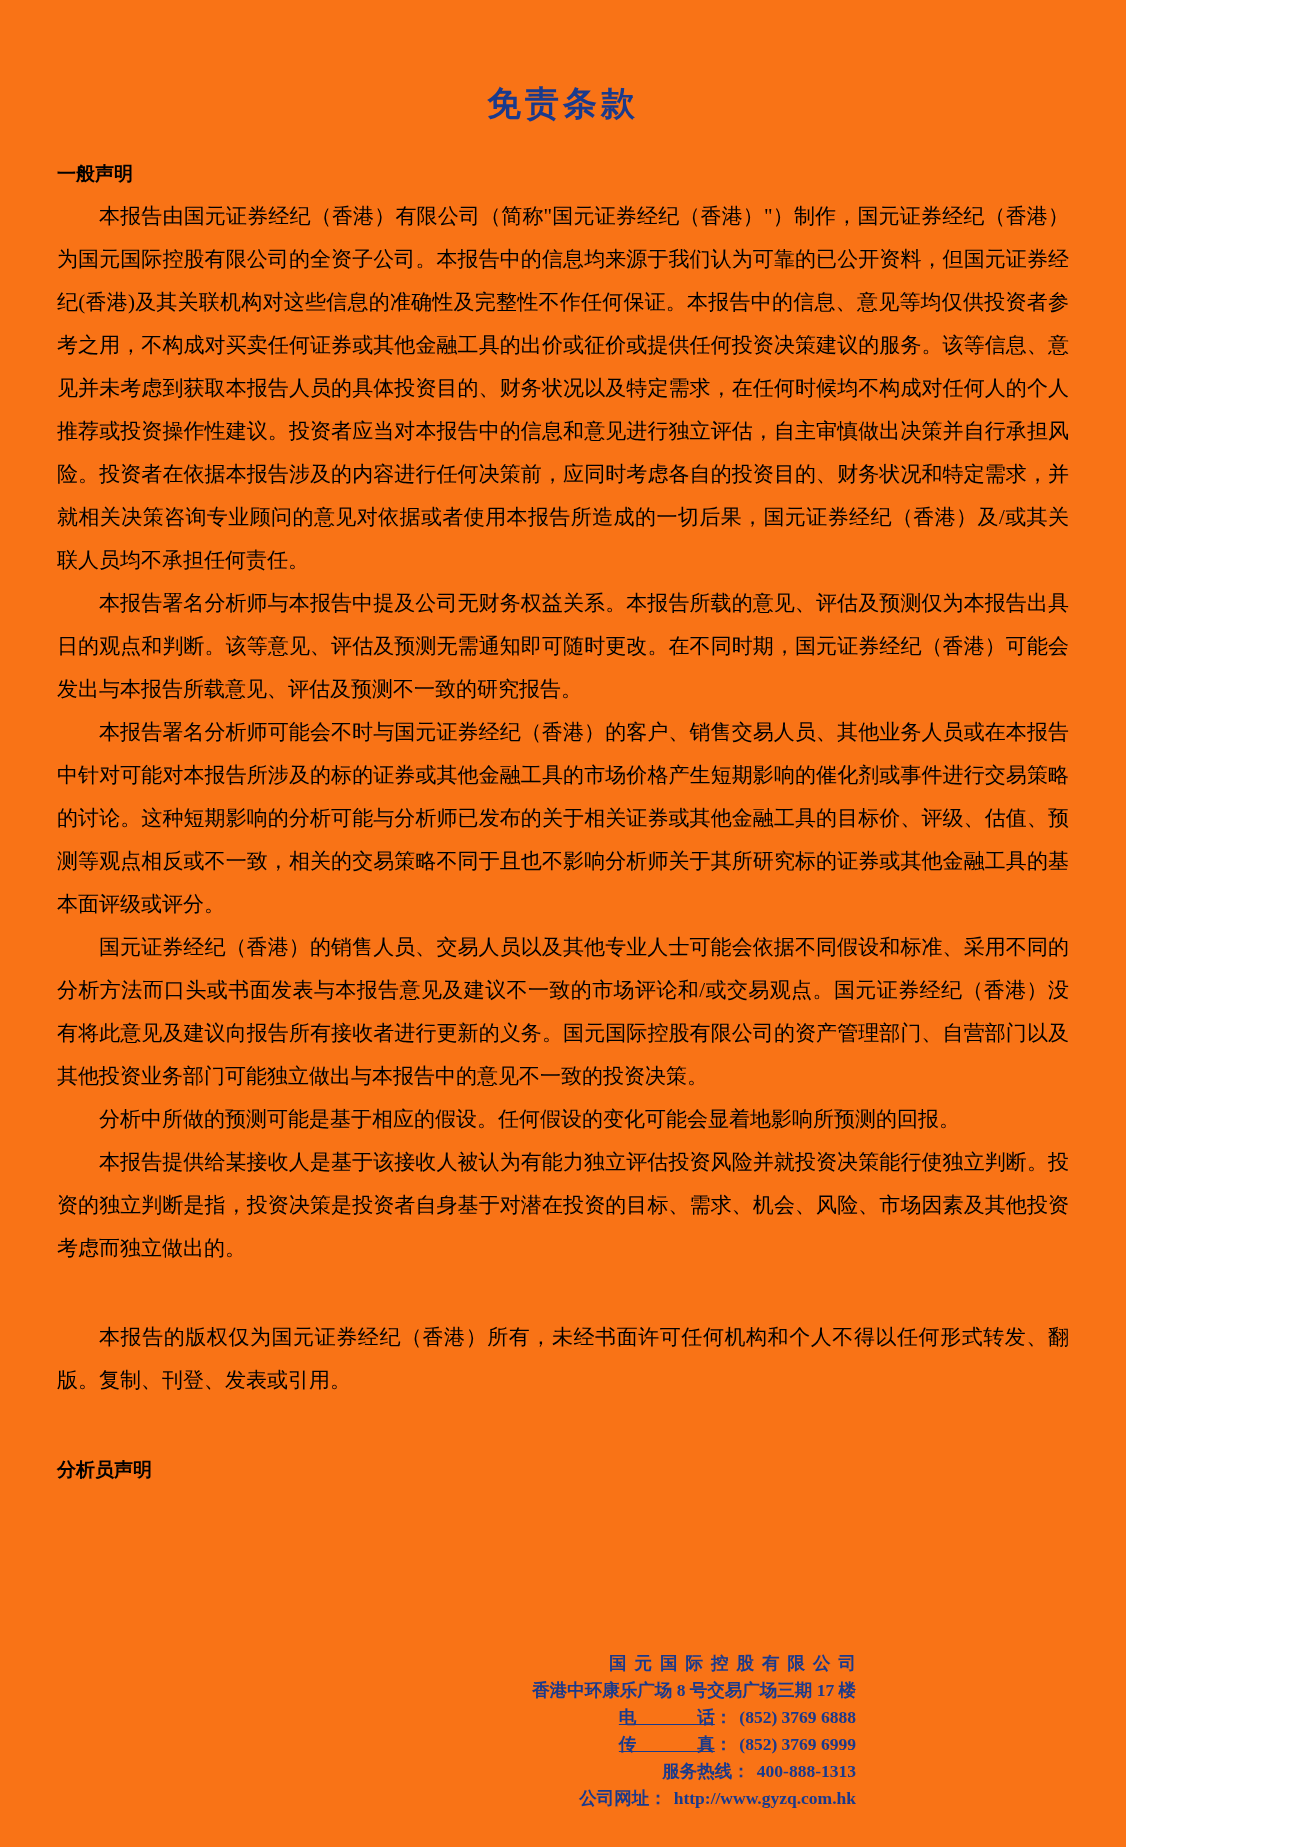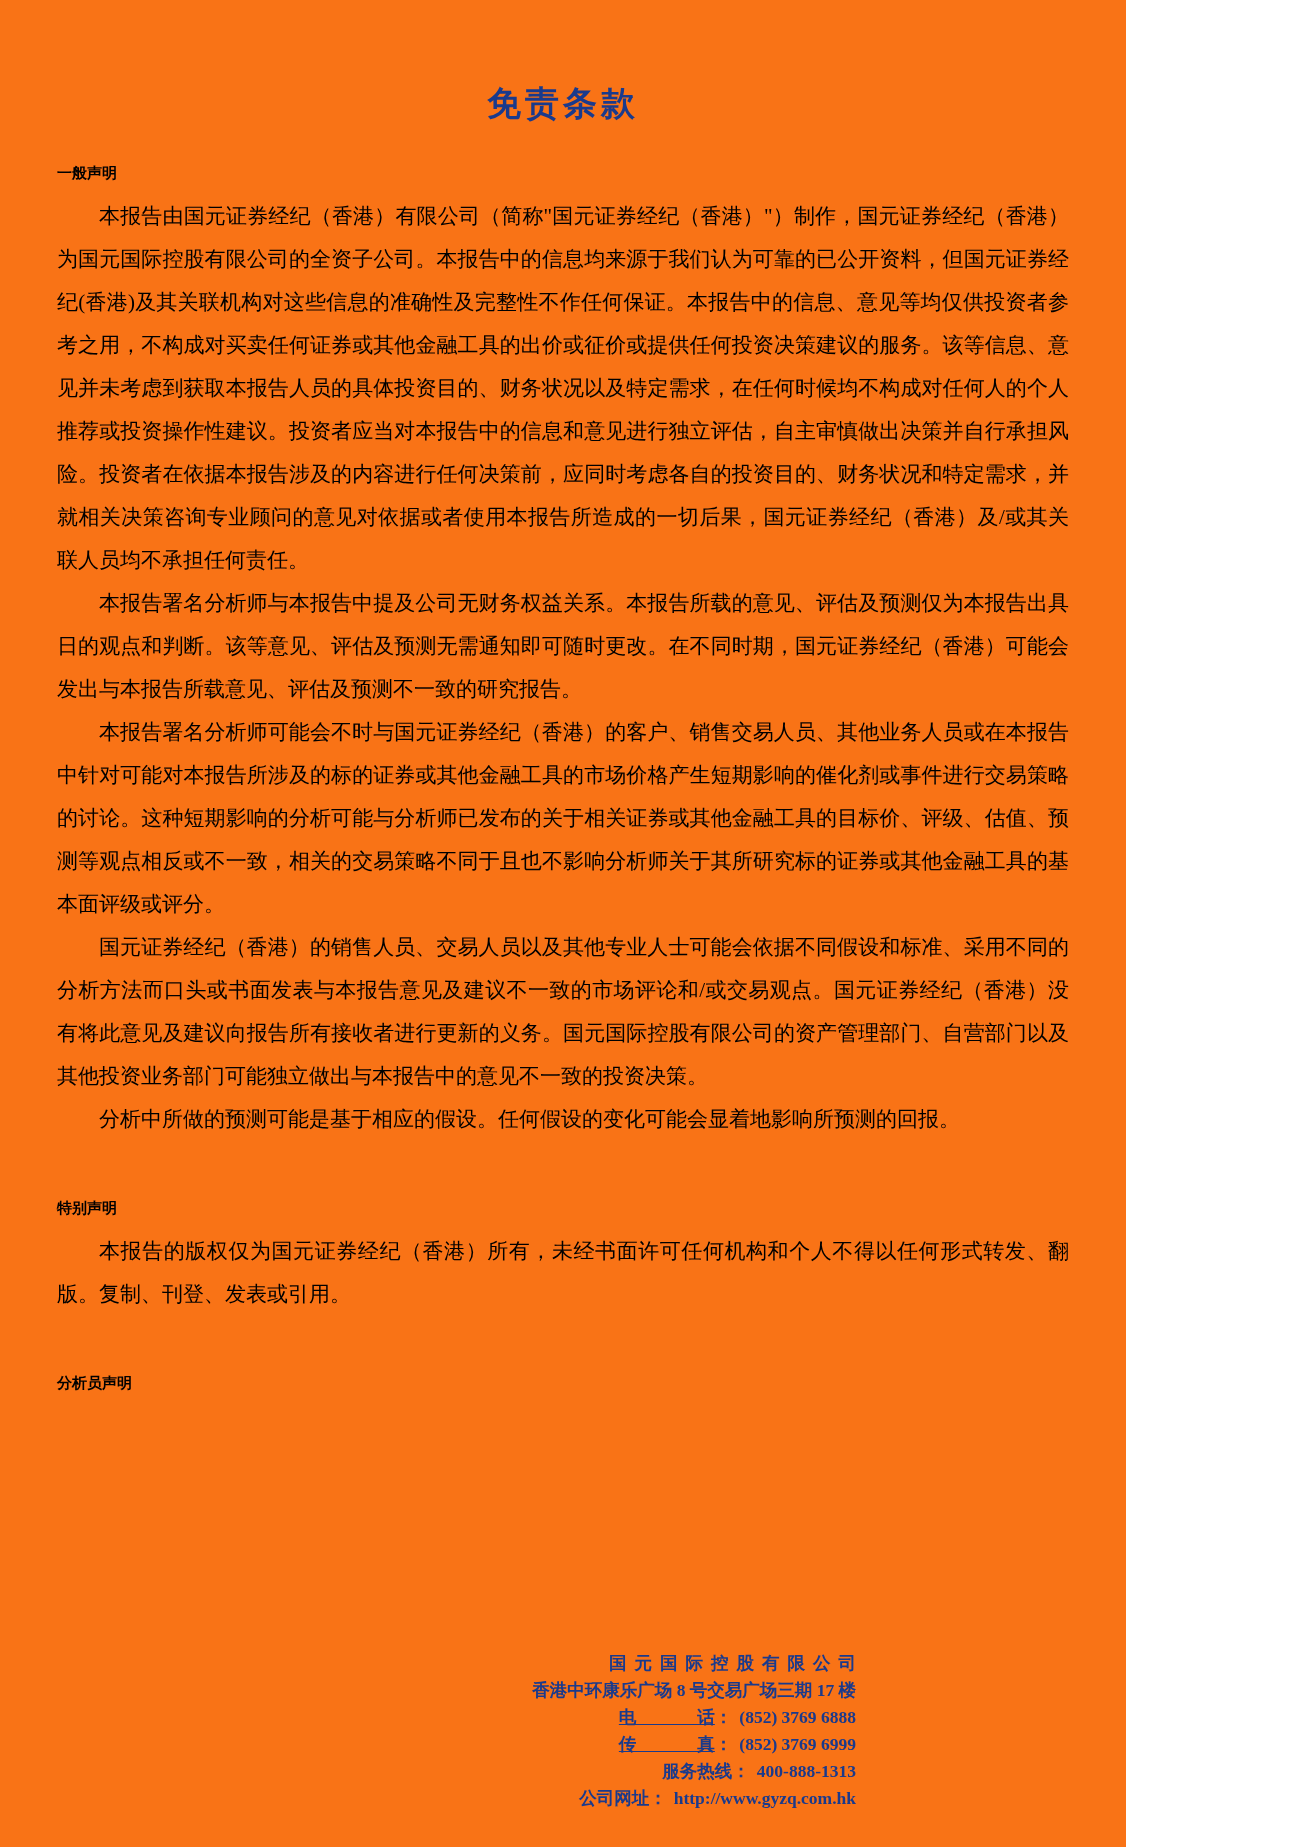--- a/index.html
+++ b/index.html
@@ -26,21 +26,21 @@
     color: #1a3a8c;
     font-size: 34px;
     font-weight: bold;
     letter-spacing: 4px;
     line-height: 44px;
     margin-bottom: 26px;
   }
   .section { margin-top: 0; }
   .section + .section { margin-top: 46px; }
   .section-heading {
-    font-size: 15px;
+    font-size: 19px;
     font-weight: bold;
     line-height: 43px;
     font-family: "Liberation Serif", "DejaVu Serif", serif;
   }
   .para {
     font-size: 21px;
     line-height: 43px;
     text-align: justify;
     text-indent: 2em;
     word-break: break-all;
@@ -79,24 +79,24 @@
 
     <div class="doc-title">免责条款</div>
 
     <div class="section">
       <div class="section-heading">一般声明</div>
       <p class="para">本报告由国元证券经纪（香港）有限公司（简称"国元证券经纪（香港）"）制作，国元证券经纪（香港）为国元国际控股有限公司的全资子公司。本报告中的信息均来源于我们认为可靠的已公开资料，但国元证券经纪(香港)及其关联机构对这些信息的准确性及完整性不作任何保证。本报告中的信息、意见等均仅供投资者参考之用，不构成对买卖任何证券或其他金融工具的出价或征价或提供任何投资决策建议的服务。该等信息、意见并未考虑到获取本报告人员的具体投资目的、财务状况以及特定需求，在任何时候均不构成对任何人的个人推荐或投资操作性建议。投资者应当对本报告中的信息和意见进行独立评估，自主审慎做出决策并自行承担风险。投资者在依据本报告涉及的内容进行任何决策前，应同时考虑各自的投资目的、财务状况和特定需求，并就相关决策咨询专业顾问的意见对依据或者使用本报告所造成的一切后果，国元证券经纪（香港）及/或其关联人员均不承担任何责任。</p>
       <p class="para">本报告署名分析师与本报告中提及公司无财务权益关系。本报告所载的意见、评估及预测仅为本报告出具日的观点和判断。该等意见、评估及预测无需通知即可随时更改。在不同时期，国元证券经纪（香港）可能会发出与本报告所载意见、评估及预测不一致的研究报告。</p>
       <p class="para">本报告署名分析师可能会不时与国元证券经纪（香港）的客户、销售交易人员、其他业务人员或在本报告中针对可能对本报告所涉及的标的证券或其他金融工具的市场价格产生短期影响的催化剂或事件进行交易策略的讨论。这种短期影响的分析可能与分析师已发布的关于相关证券或其他金融工具的目标价、评级、估值、预测等观点相反或不一致，相关的交易策略不同于且也不影响分析师关于其所研究标的证券或其他金融工具的基本面评级或评分。</p>
       <p class="para">国元证券经纪（香港）的销售人员、交易人员以及其他专业人士可能会依据不同假设和标准、采用不同的分析方法而口头或书面发表与本报告意见及建议不一致的市场评论和/或交易观点。国元证券经纪（香港）没有将此意见及建议向报告所有接收者进行更新的义务。国元国际控股有限公司的资产管理部门、自营部门以及其他投资业务部门可能独立做出与本报告中的意见不一致的投资决策。</p>
       <p class="para">分析中所做的预测可能是基于相应的假设。任何假设的变化可能会显着地影响所预测的回报。</p>
+      <p class="para">本报告提供给某接收人是基于该接收人被认为有能力独立评估投资风险并就投资决策能行使独立判断。投资的独立判断是指，投资决策是投资者自身基于对潜在投资的目标、需求、机会、风险、市场因素及其他投资考虑而独立做出的。</p>
     </div>
 
     <div class="section">
-      <div class="section-heading">特别声明</div>
       <p class="para">本报告的版权仅为国元证券经纪（香港）所有，未经书面许可任何机构和个人不得以任何形式转发、翻版。复制、刊登、发表或引用。</p>
     </div>
 
     <div class="section">
       <div class="section-heading">分析员声明</div>
     </div>
 
   </div>
 
   <div class="footer">

